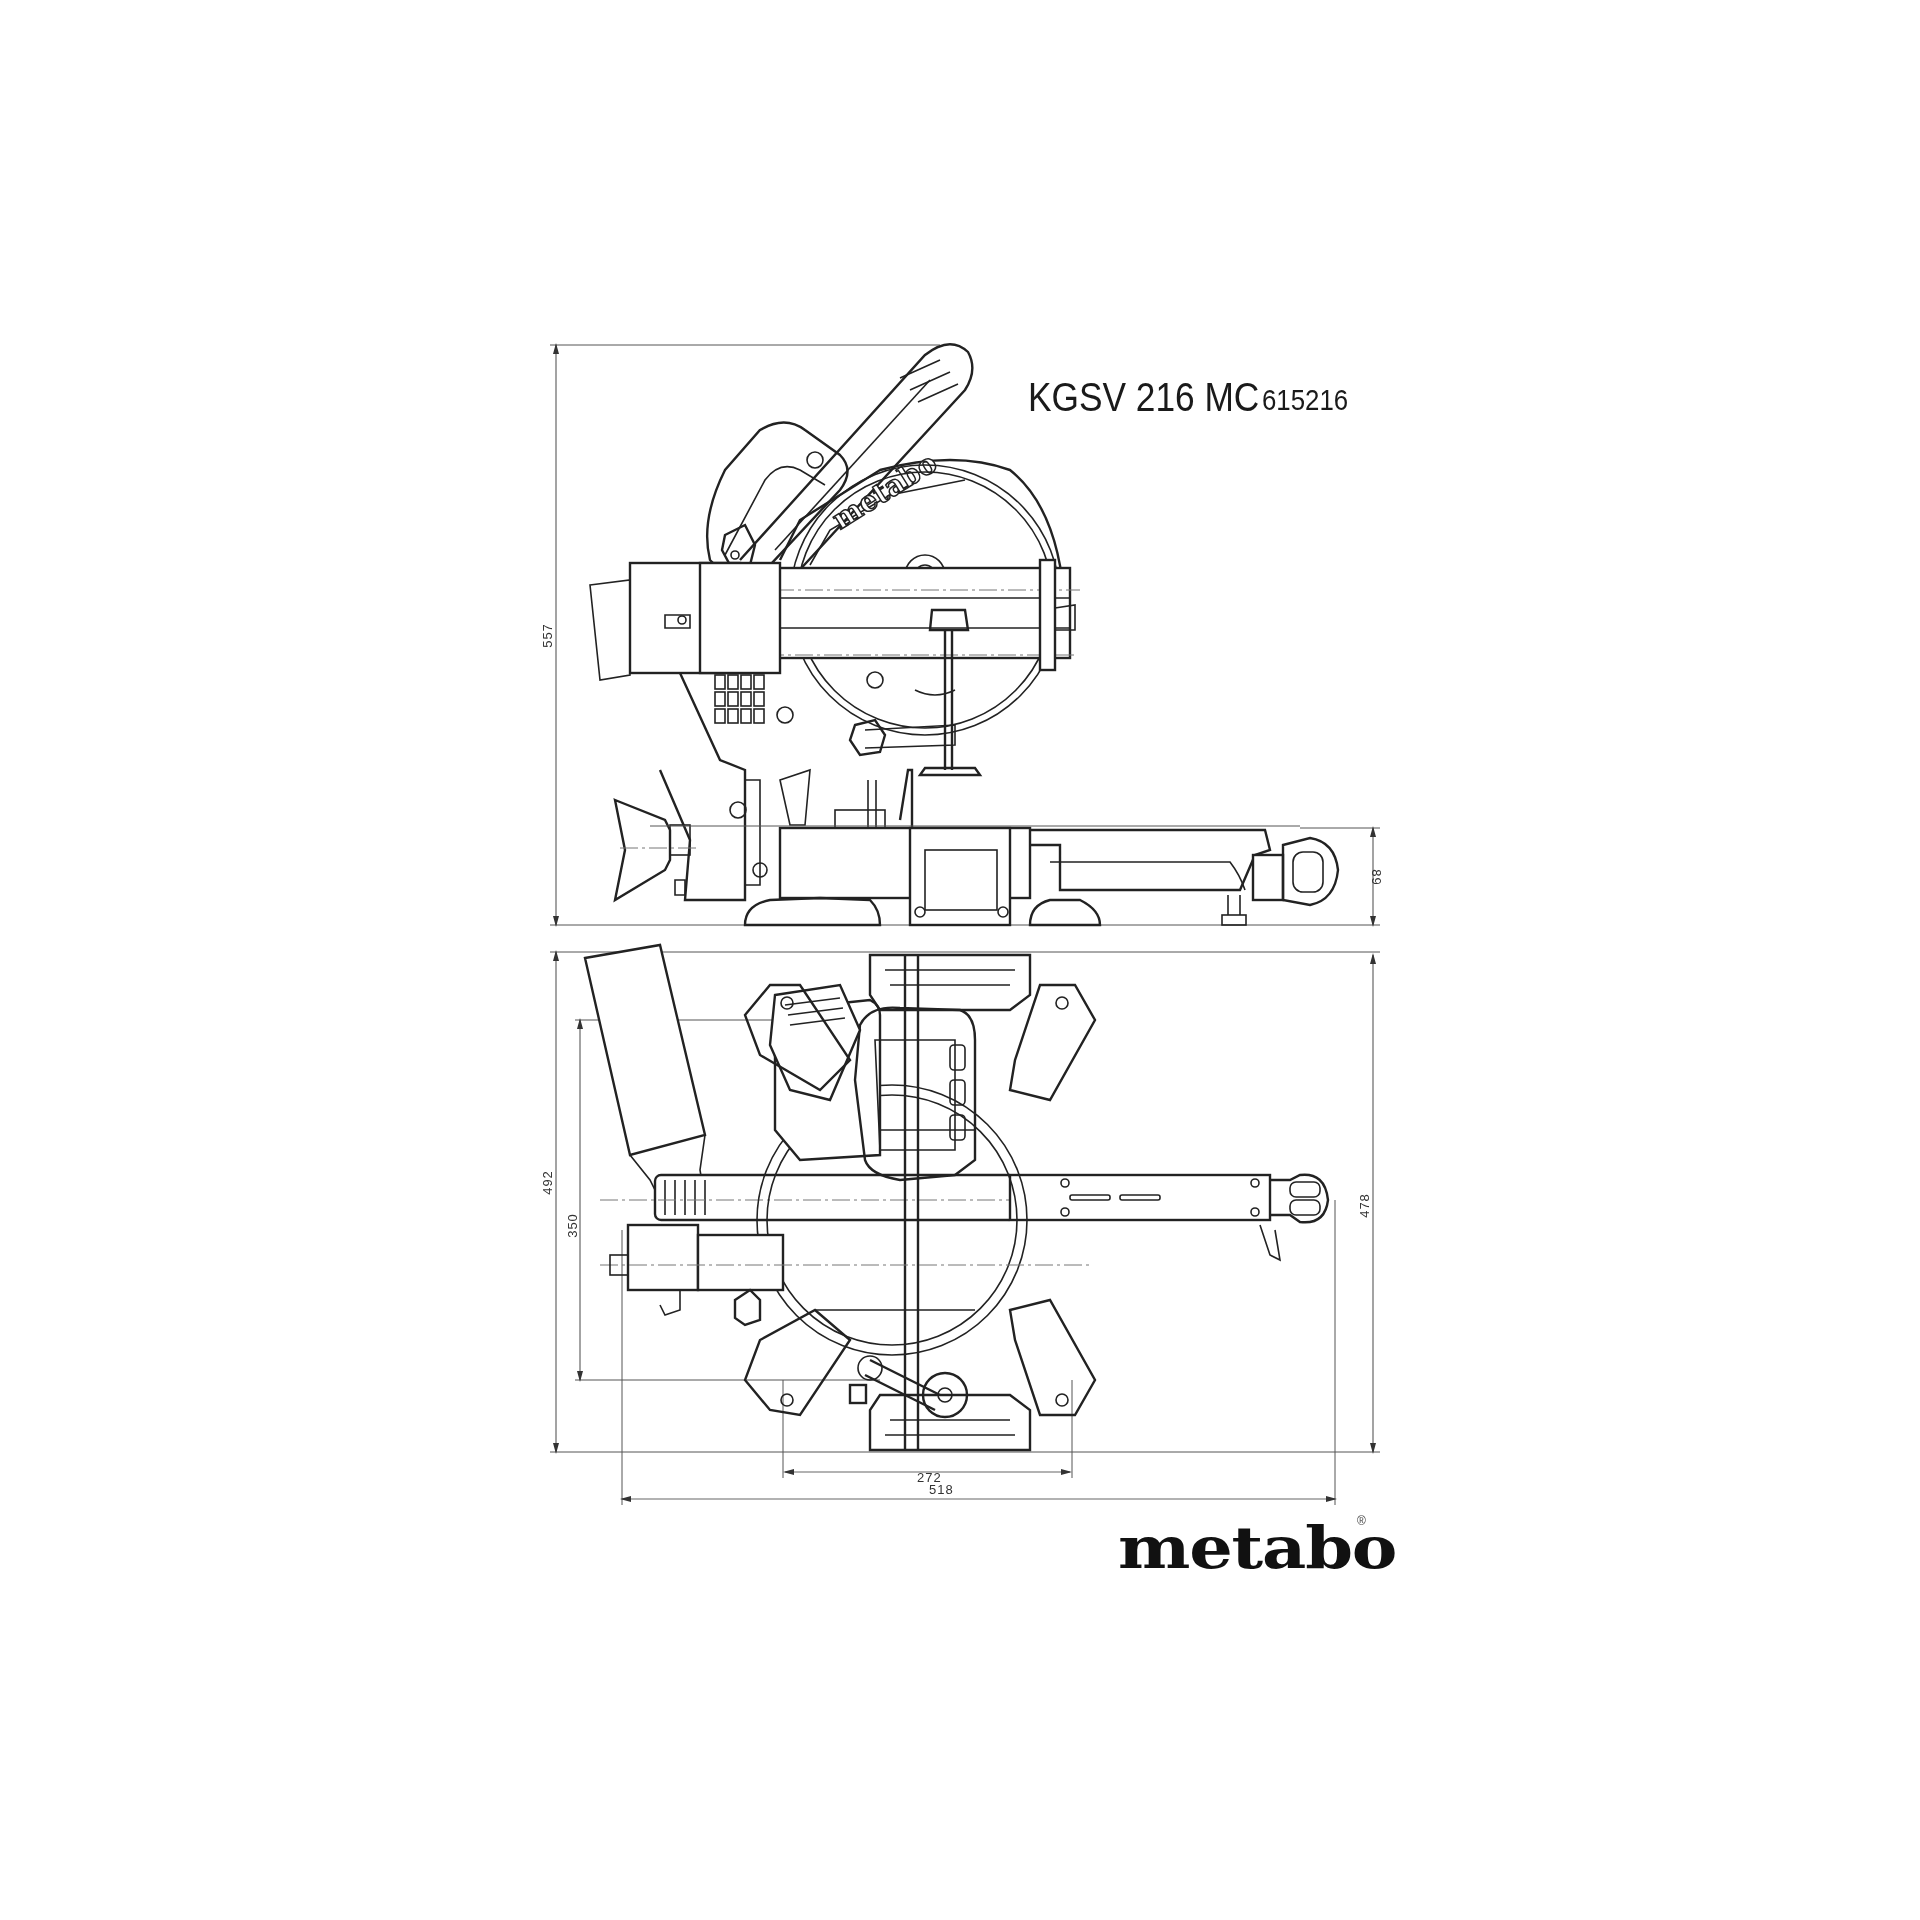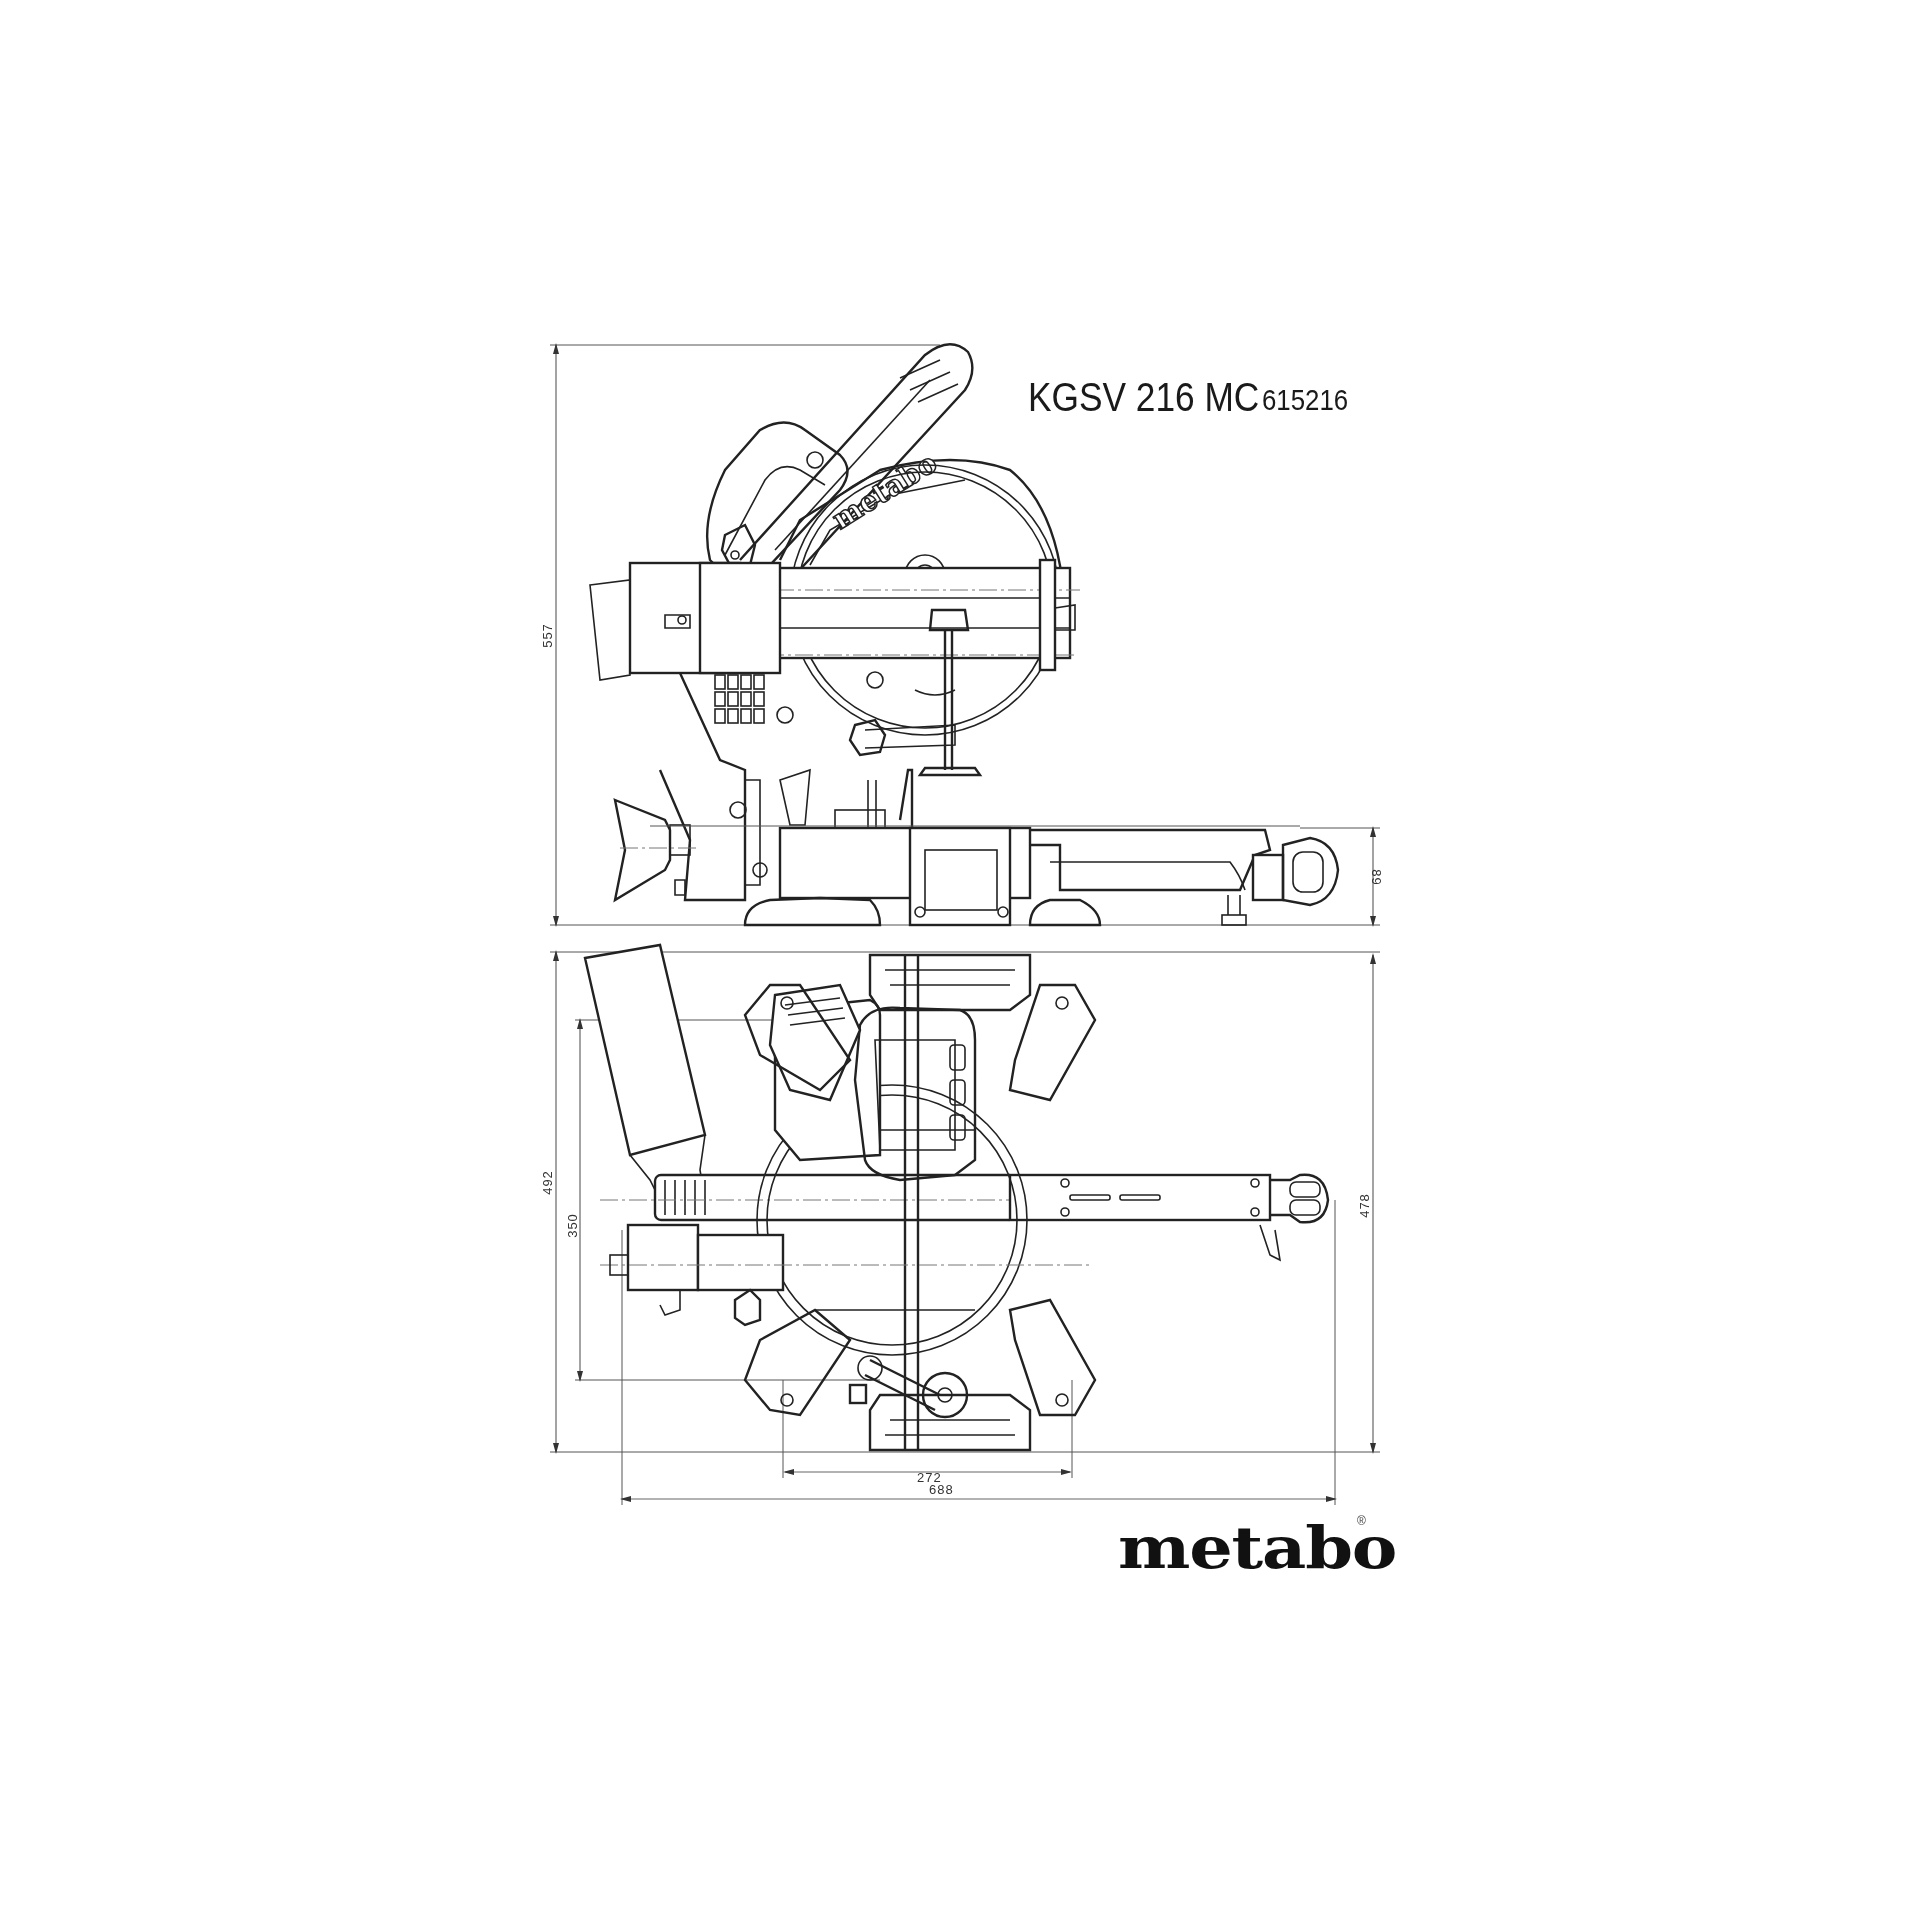--- a/index.html
+++ b/index.html
@@ -244,17 +244,17 @@
 
   <div class="title-model">KGSV 216 MC</div>
   <div class="title-code">615216</div>
 
   <div class="dim rot-l" style="left:535px;top:628px;">557</div>
   <div class="dim rot-r" style="left:1368px;top:870px;">89</div>
   <div class="dim rot-l" style="left:535px;top:1175px;">492</div>
   <div class="dim rot-l" style="left:560px;top:1218px;">350</div>
   <div class="dim rot-l" style="left:1352px;top:1198px;">478</div>
   <div class="dim" style="left:917px;top:1470px;">272</div>
-  <div class="dim" style="left:929px;top:1482px;">688</div>
+  <div class="dim" style="left:929px;top:1482px;">518</div>
 
   <div class="brand">metabo</div>
   <div class="reg">®</div>
 </div>
 
 </body></html>

